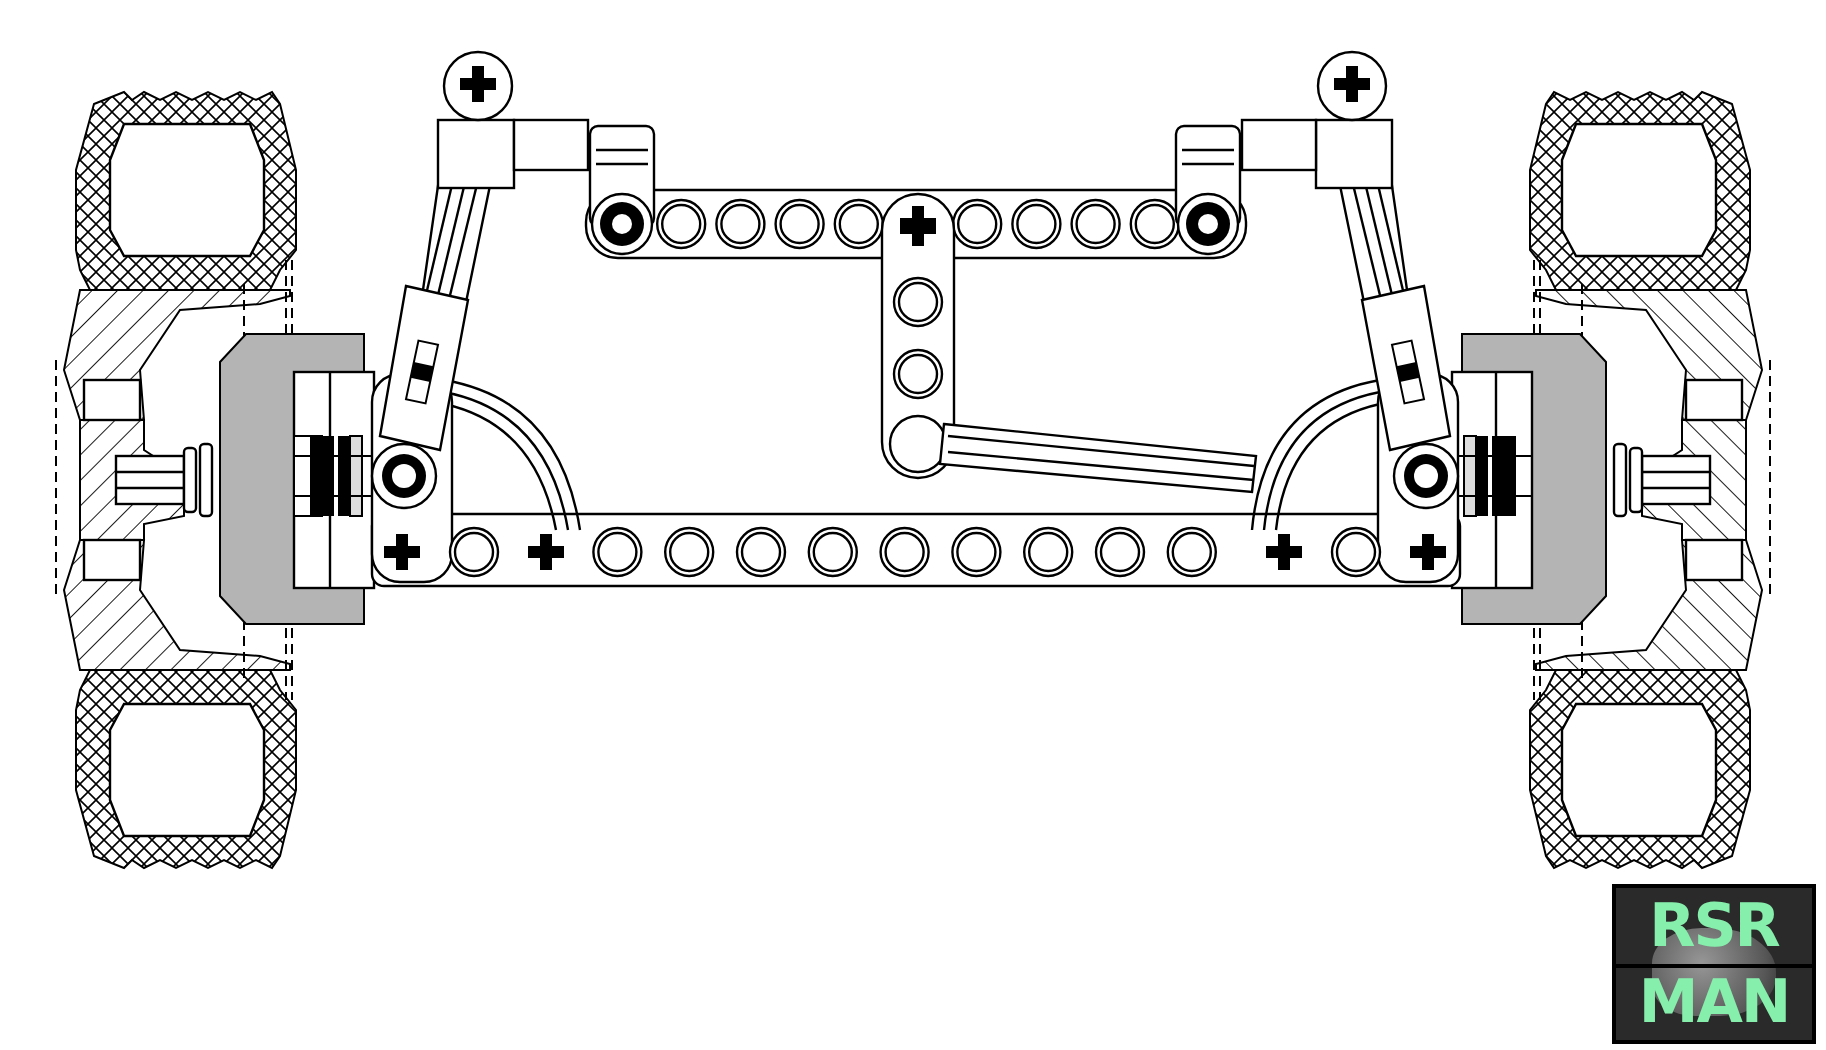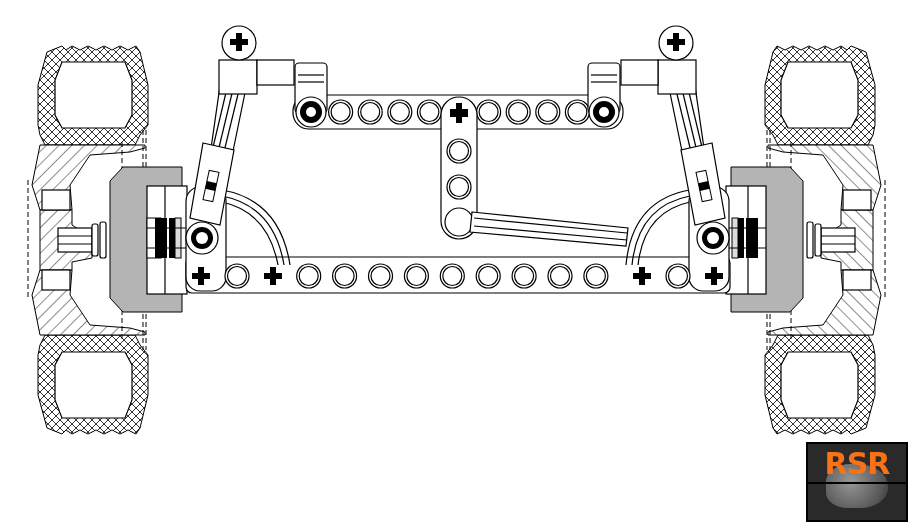--- a/index.html
+++ b/index.html
@@ -5,21 +5,21 @@
   html, body { margin:0; padding:0; background:#ffffff; }
   body { width:913px; height:525px; overflow:hidden; position:relative; font-family:"DejaVu Sans", sans-serif; }
   #canvas { position:absolute; left:0; top:0; width:913px; height:525px; }
   .ln { fill:none; stroke:#000; stroke-width:1.2; }
   .lnw { fill:#fff; stroke:#000; stroke-width:1.2; }
   .dash { fill:none; stroke:#000; stroke-width:1; stroke-dasharray:5 3; }
   .gray { fill:#b4b4b4; stroke:#000; stroke-width:1; }
   .blk { fill:#000; }
   #logo { position:absolute; left:806px; top:442px; width:98px; height:76px; border:2px solid #000; background:#2a2a2a; overflow:hidden; }
   #logo .row { position:absolute; left:0; width:100%; height:50%; display:flex; justify-content:space-around; align-items:center; }
-  #logo .ch { font-family:"DejaVu Sans", sans-serif; font-weight:bold; font-size:30px; color:#f97316; letter-spacing:-1px; }
+  #logo .ch { font-family:"DejaVu Sans", sans-serif; font-weight:bold; font-size:30px; color:#86efac; letter-spacing:-1px; }
   #logo .rock { position:absolute; left:18px; top:20px; width:62px; height:44px; border-radius:40% 50% 45% 35%; background:radial-gradient(circle at 40% 40%, #bbb, #666 70%, #333); opacity:.75; }
   #logo .div { position:absolute; left:0; top:50%; width:100%; height:2px; background:#000; }
 </style>
 </head>
 <body>
 
 <svg id="canvas" viewBox="0 0 913 525" xmlns="http://www.w3.org/2000/svg">
   <defs>
     <pattern id="xhatch" patternUnits="userSpaceOnUse" width="8" height="8">
       <rect width="8" height="8" fill="#fff"></rect>
@@ -223,13 +223,16 @@
 
   <use href="#cross" x="459" y="112"></use>
 </svg>
 
 <div id="logo">
   <div class="rock"></div>
   <div class="row" style="top:0">
     <span class="ch">RSR</span>
   </div>
   <div class="div"></div>
+  <div class="row" style="top:50%">
+    <span class="ch">MAN</span>
+  </div>
 </div>
 
 </body></html>

